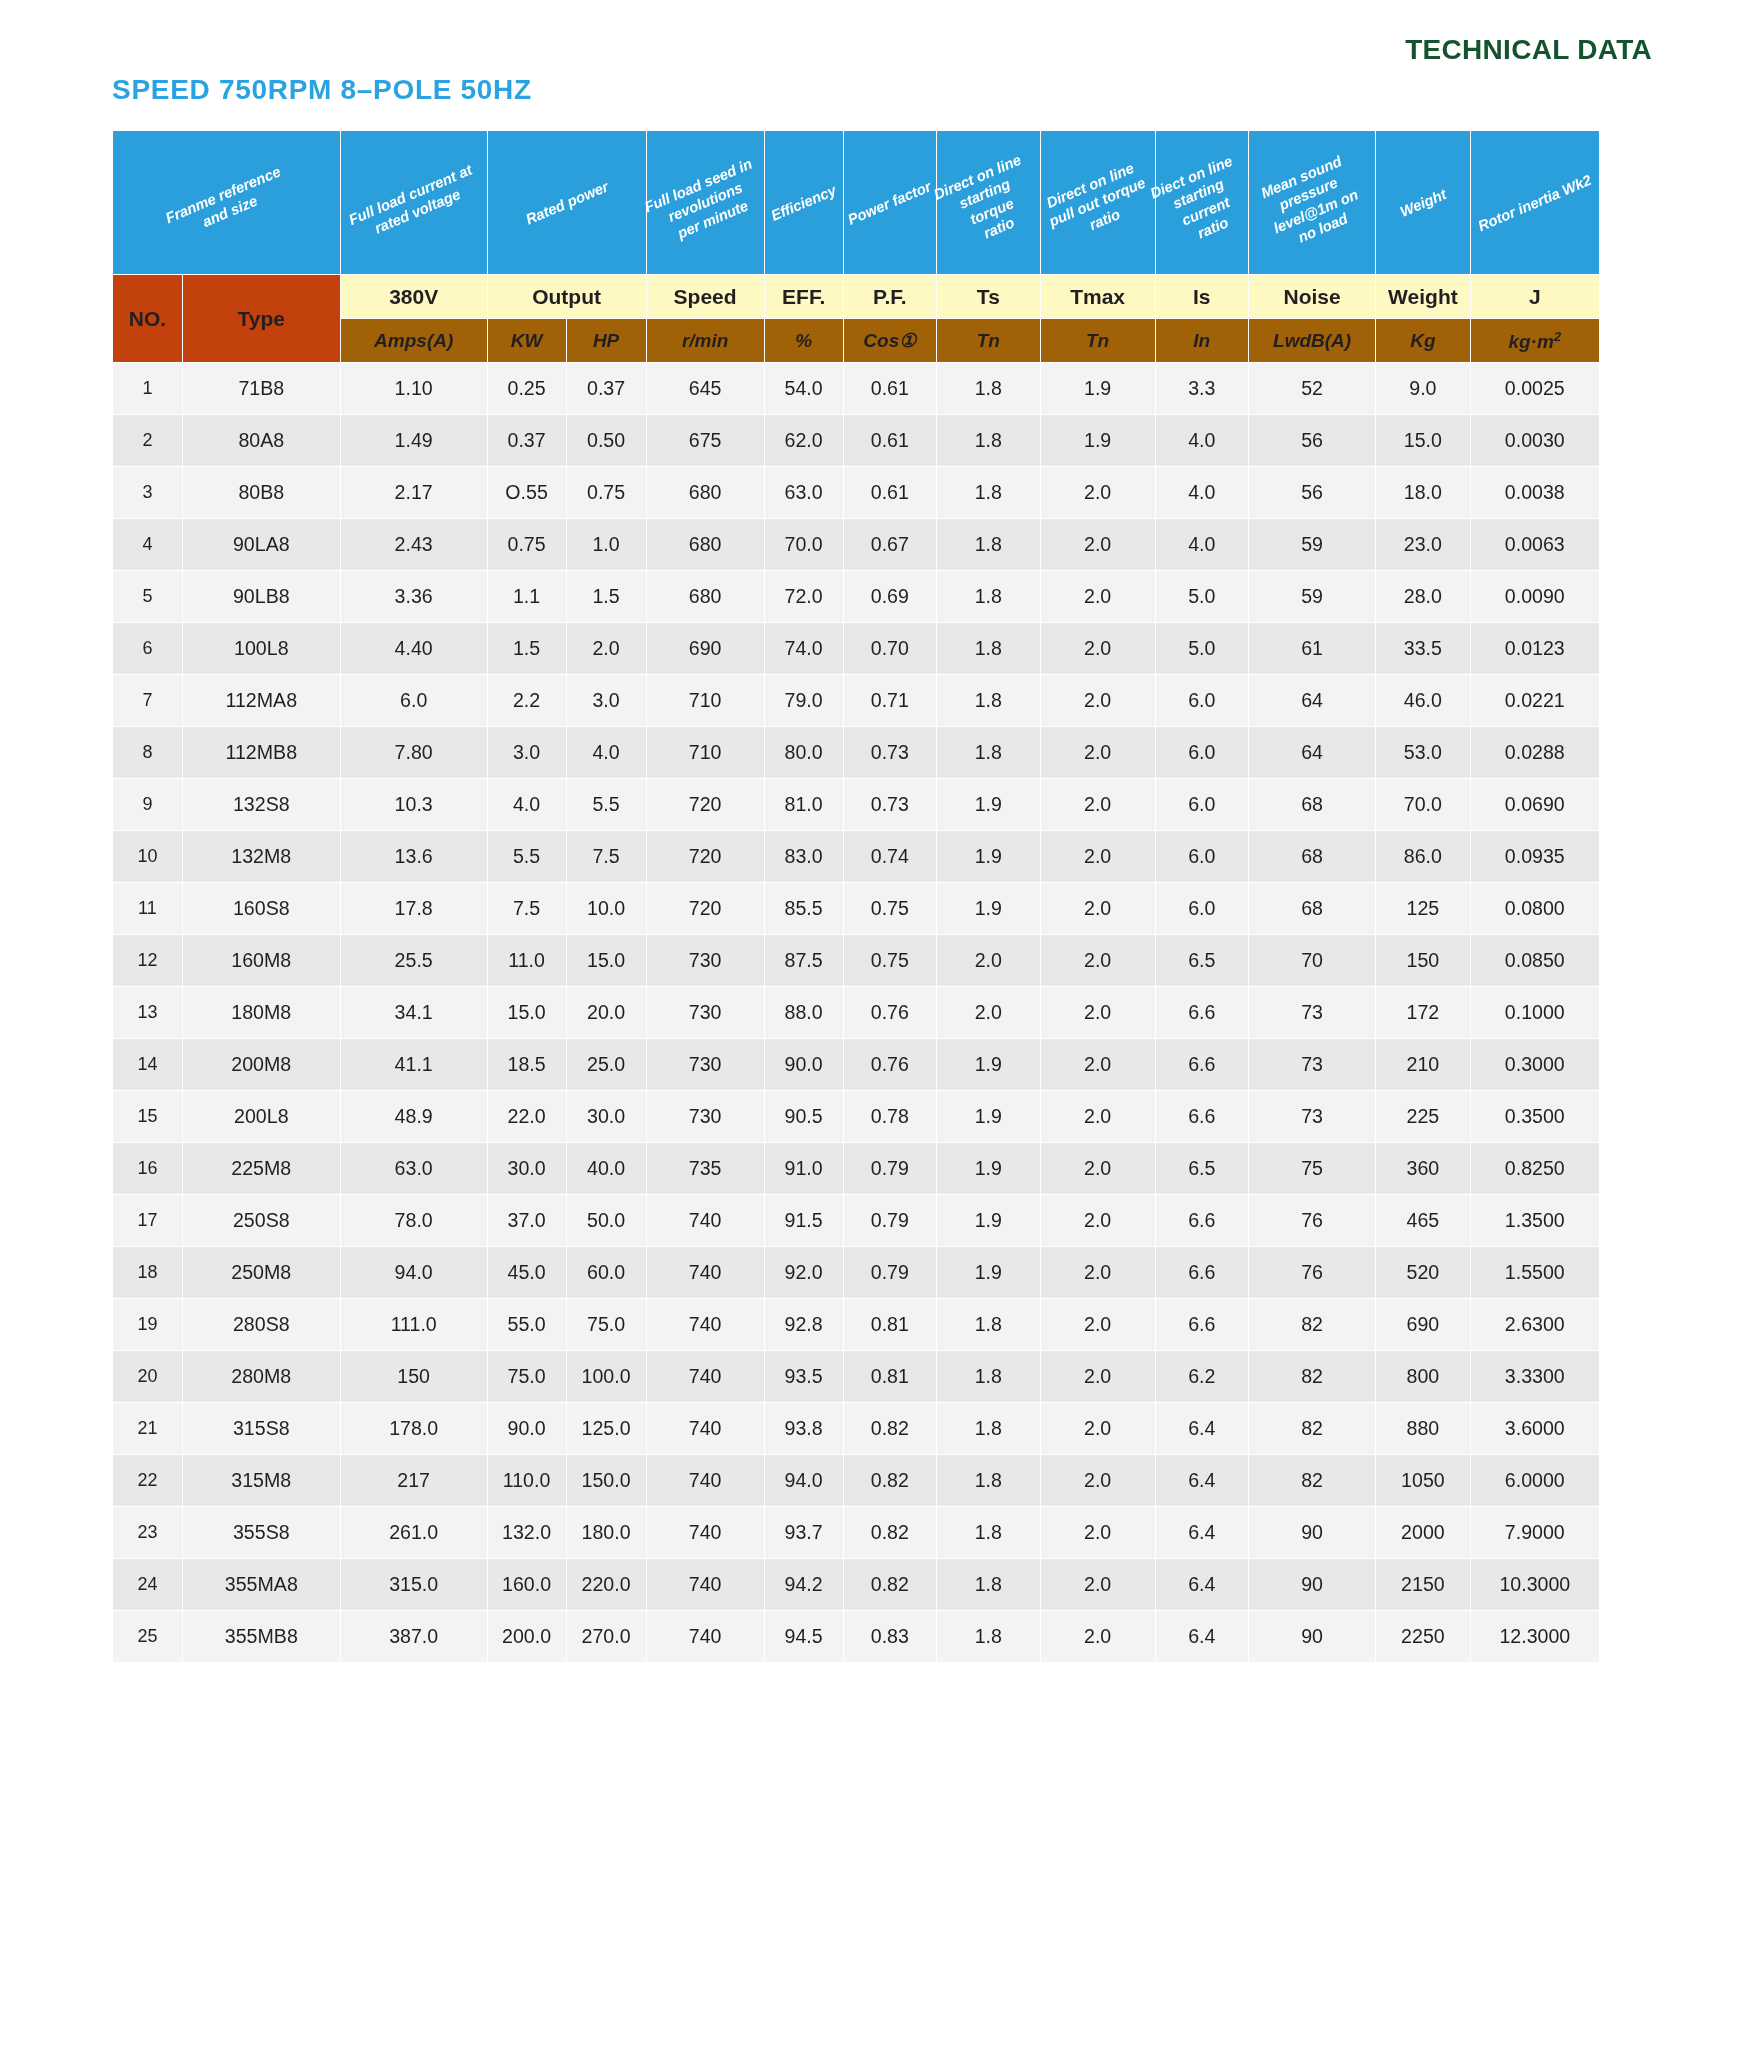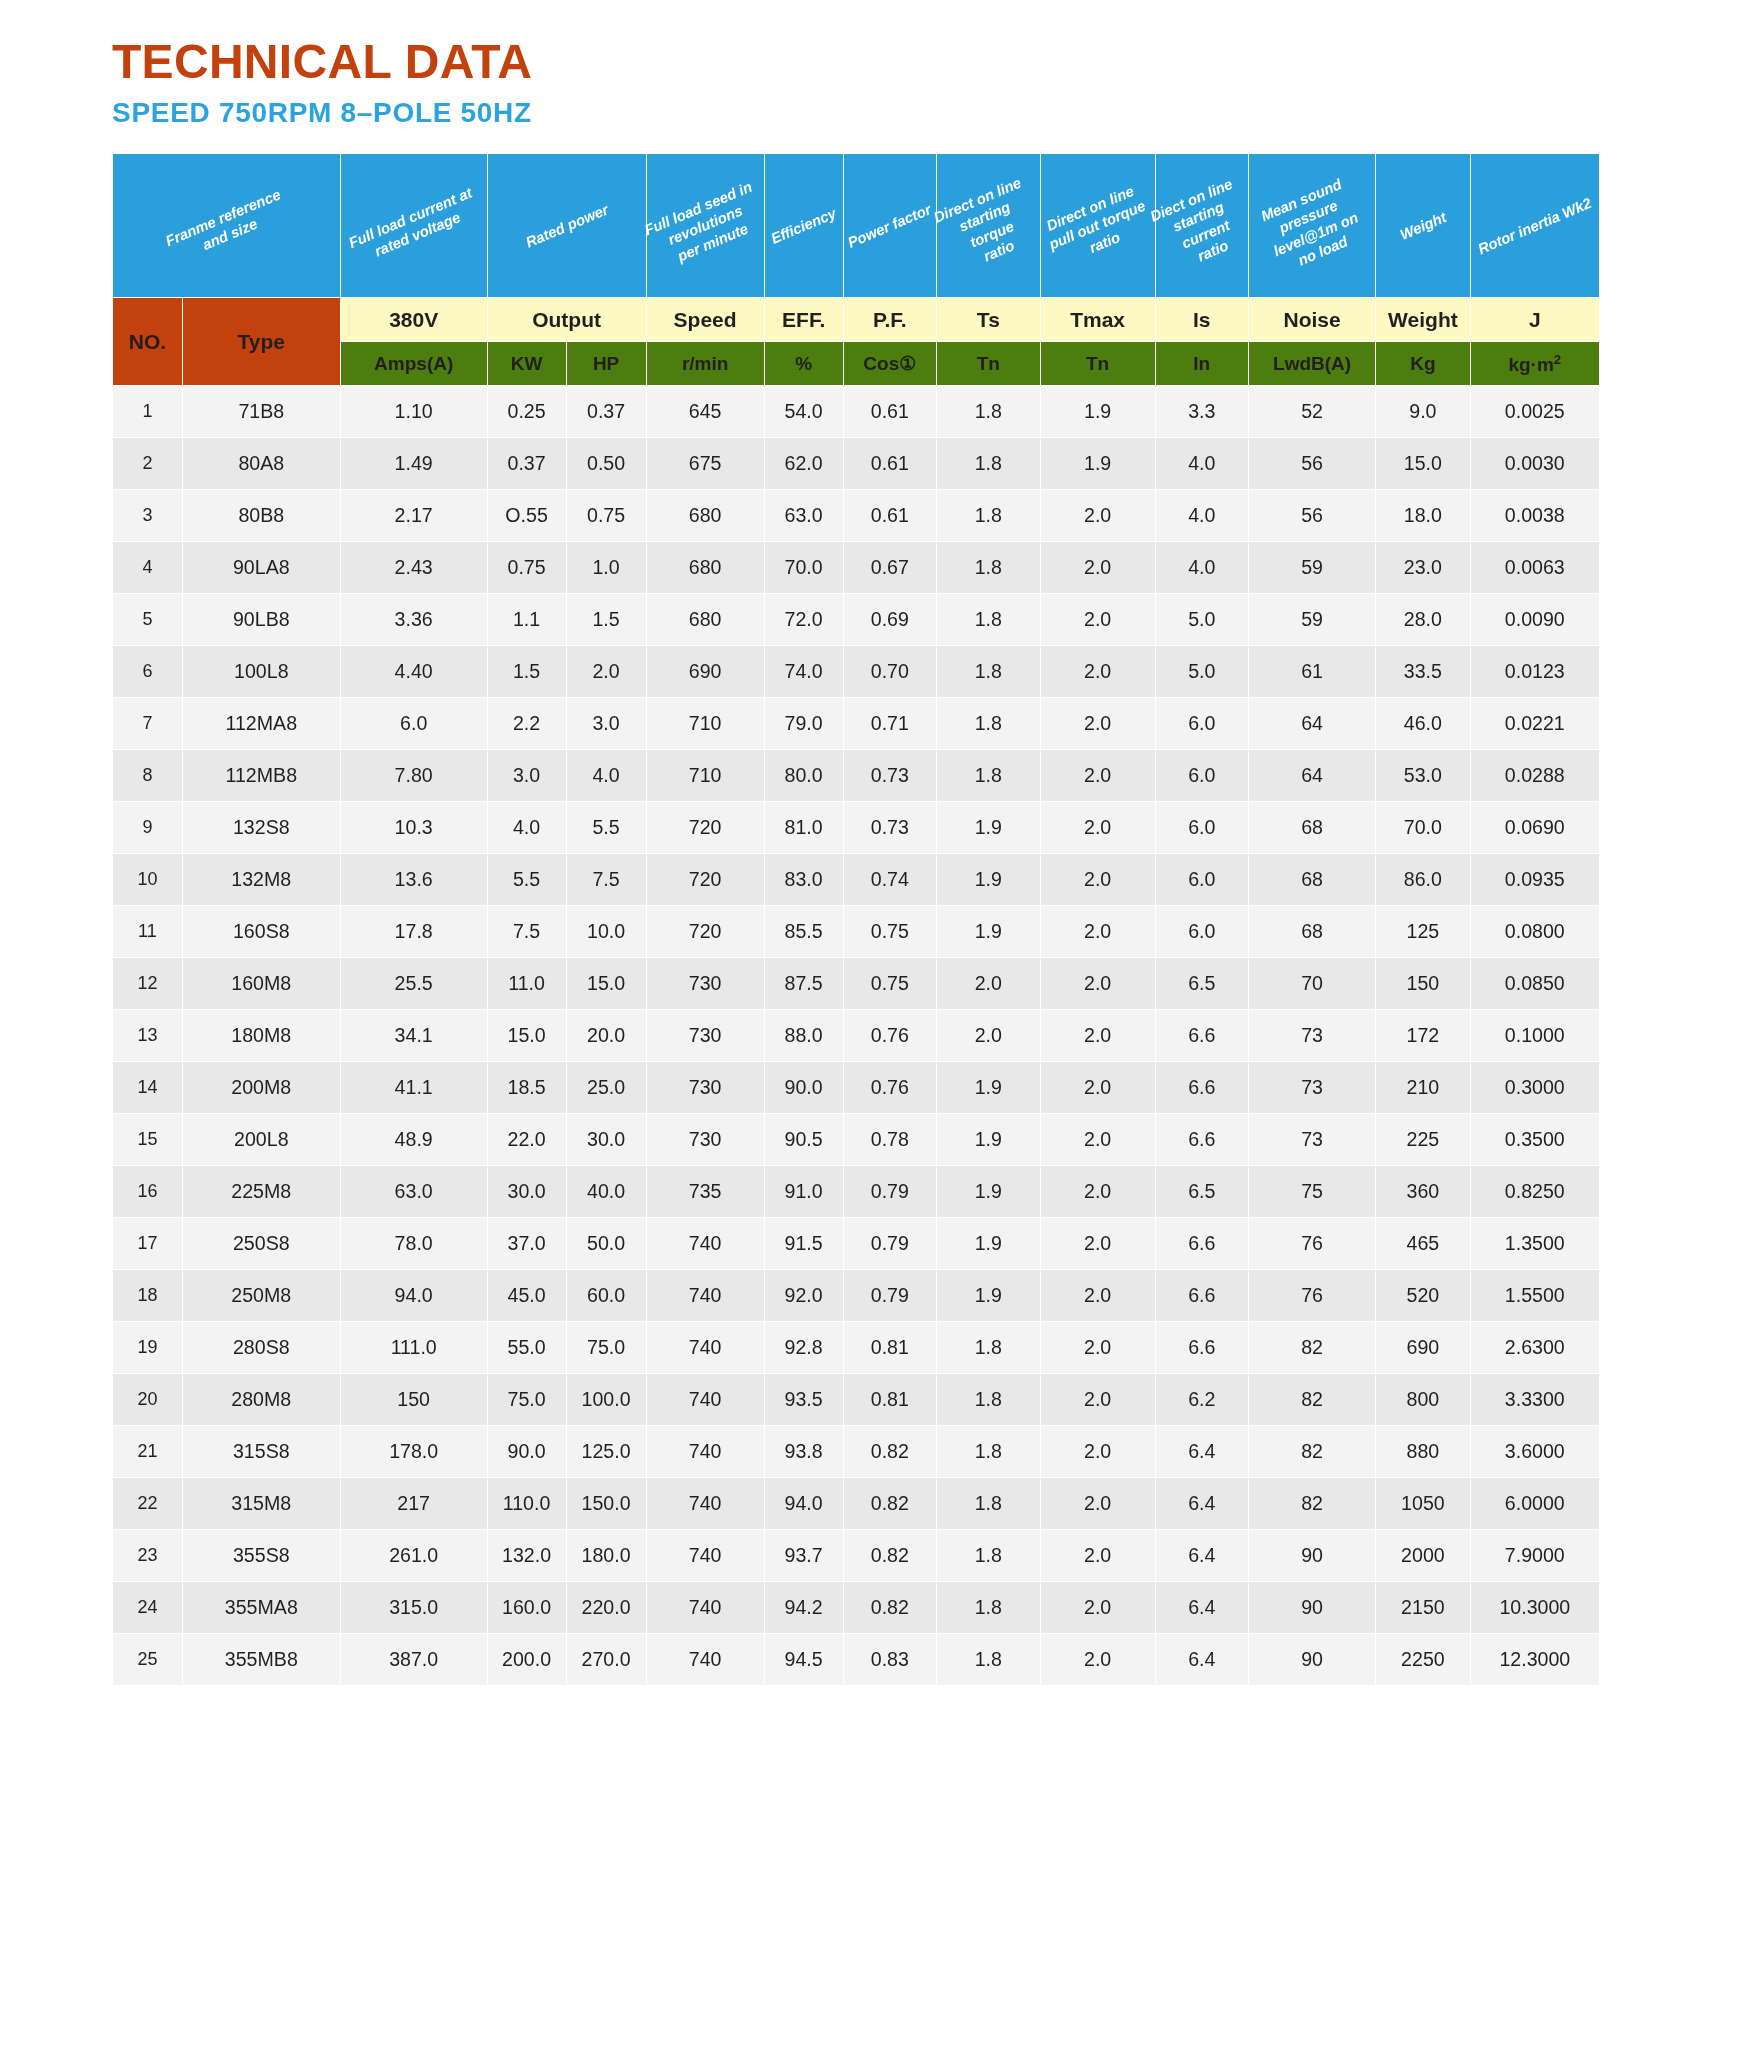--- a/index.html
+++ b/index.html
@@ -15,25 +15,26 @@
     overflow: hidden;
   }
   .page {
     position: relative;
     width: 1757px;
     height: 2066px;
     box-sizing: border-box;
     padding: 34px 105px 0 112px;
   }
   .title {
-    font-size: 48px;
+    font-size: 28px;
     font-weight: bold;
-    color: #c2410c;
+    color: #14532d;
     letter-spacing: 0.3px;
     margin: 0 0 8.4px 0;
+    text-align: right;
   }
   .subtitle {
     font-size: 28px;
     font-weight: bold;
     color: #2aa3e0;
     letter-spacing: 0.7px;
     margin: 0 0 24px 0;
   }
   table.tdata {
     border-collapse: collapse;
@@ -71,25 +72,26 @@
     font-style: italic;
   }
   .hsub1 {
     background: #fef9c3;
     height: 43px;
     font-size: 21px;
     font-weight: bold;
     color: #231f20;
   }
   .hsub2 {
-    background: #4d7c0f;
+    background: #a16207;
     height: 43px;
     font-size: 19px;
     font-weight: bold;
     color: #231f20;
+    font-style: italic;
   }
   .hsub-tall {
     background: #c2410c;
     font-size: 21px;
     font-weight: bold;
     color: #231f20;
   }
   tbody tr td {
     height: 51px;
     font-size: 19.6px;

